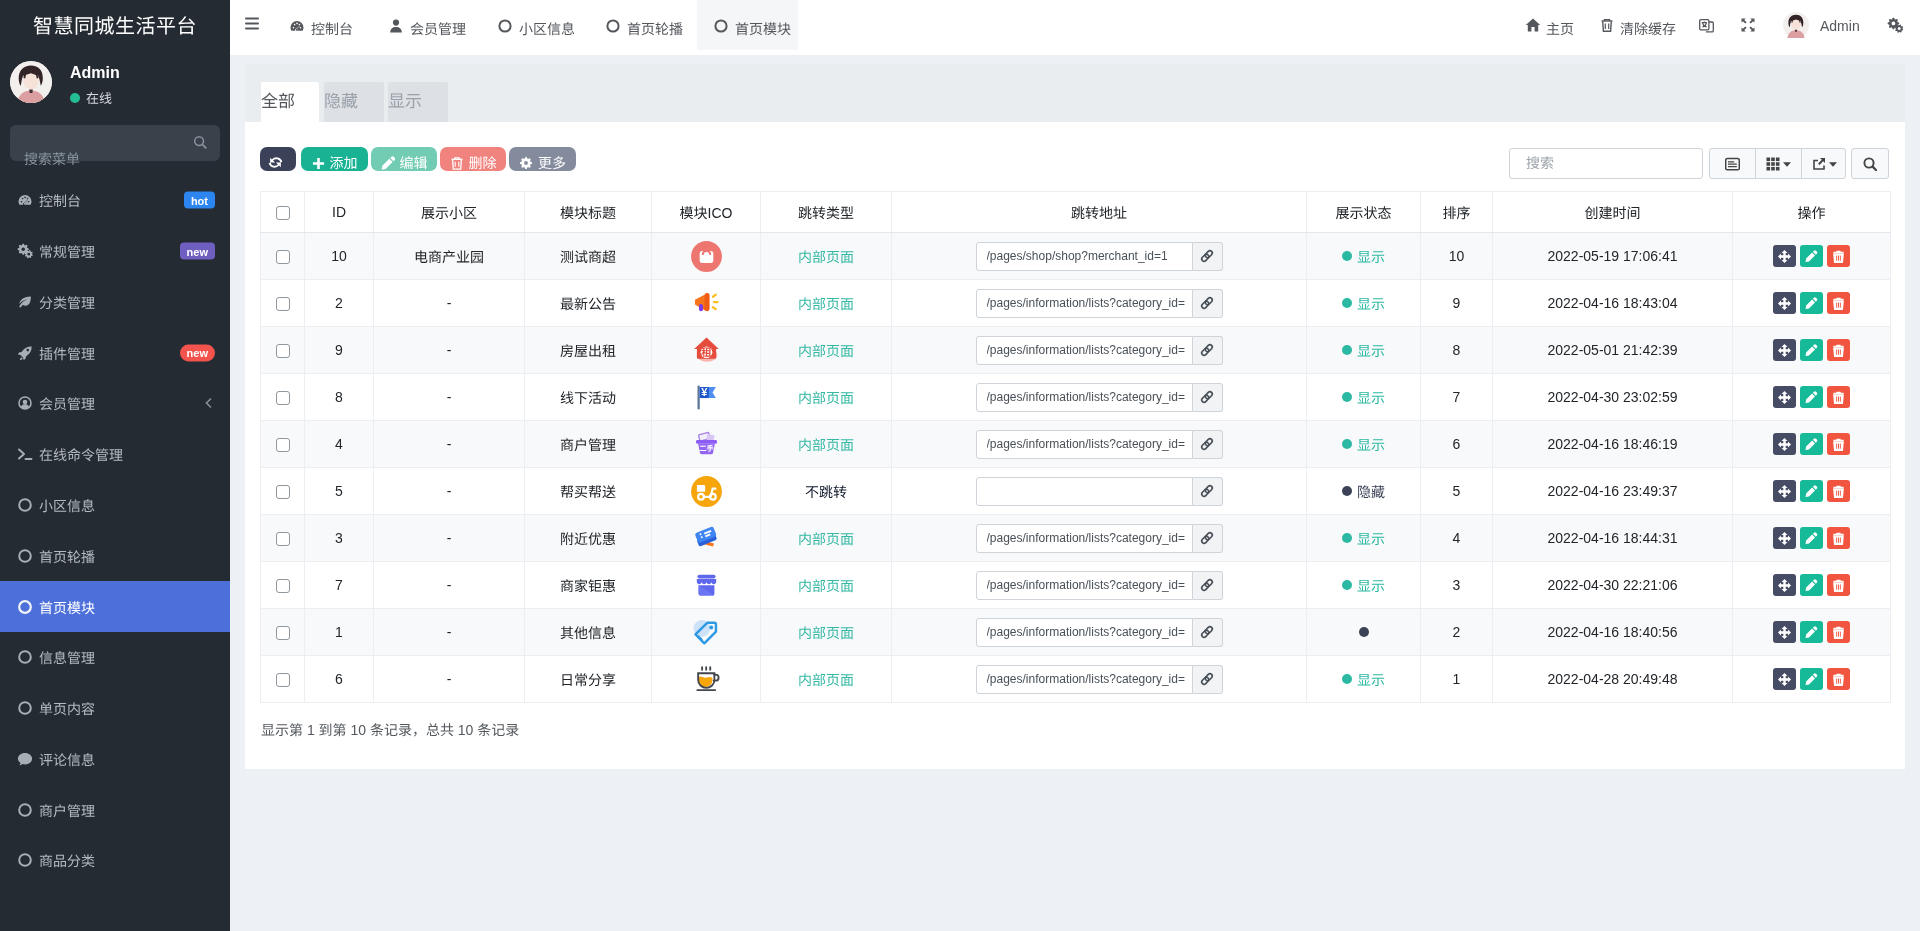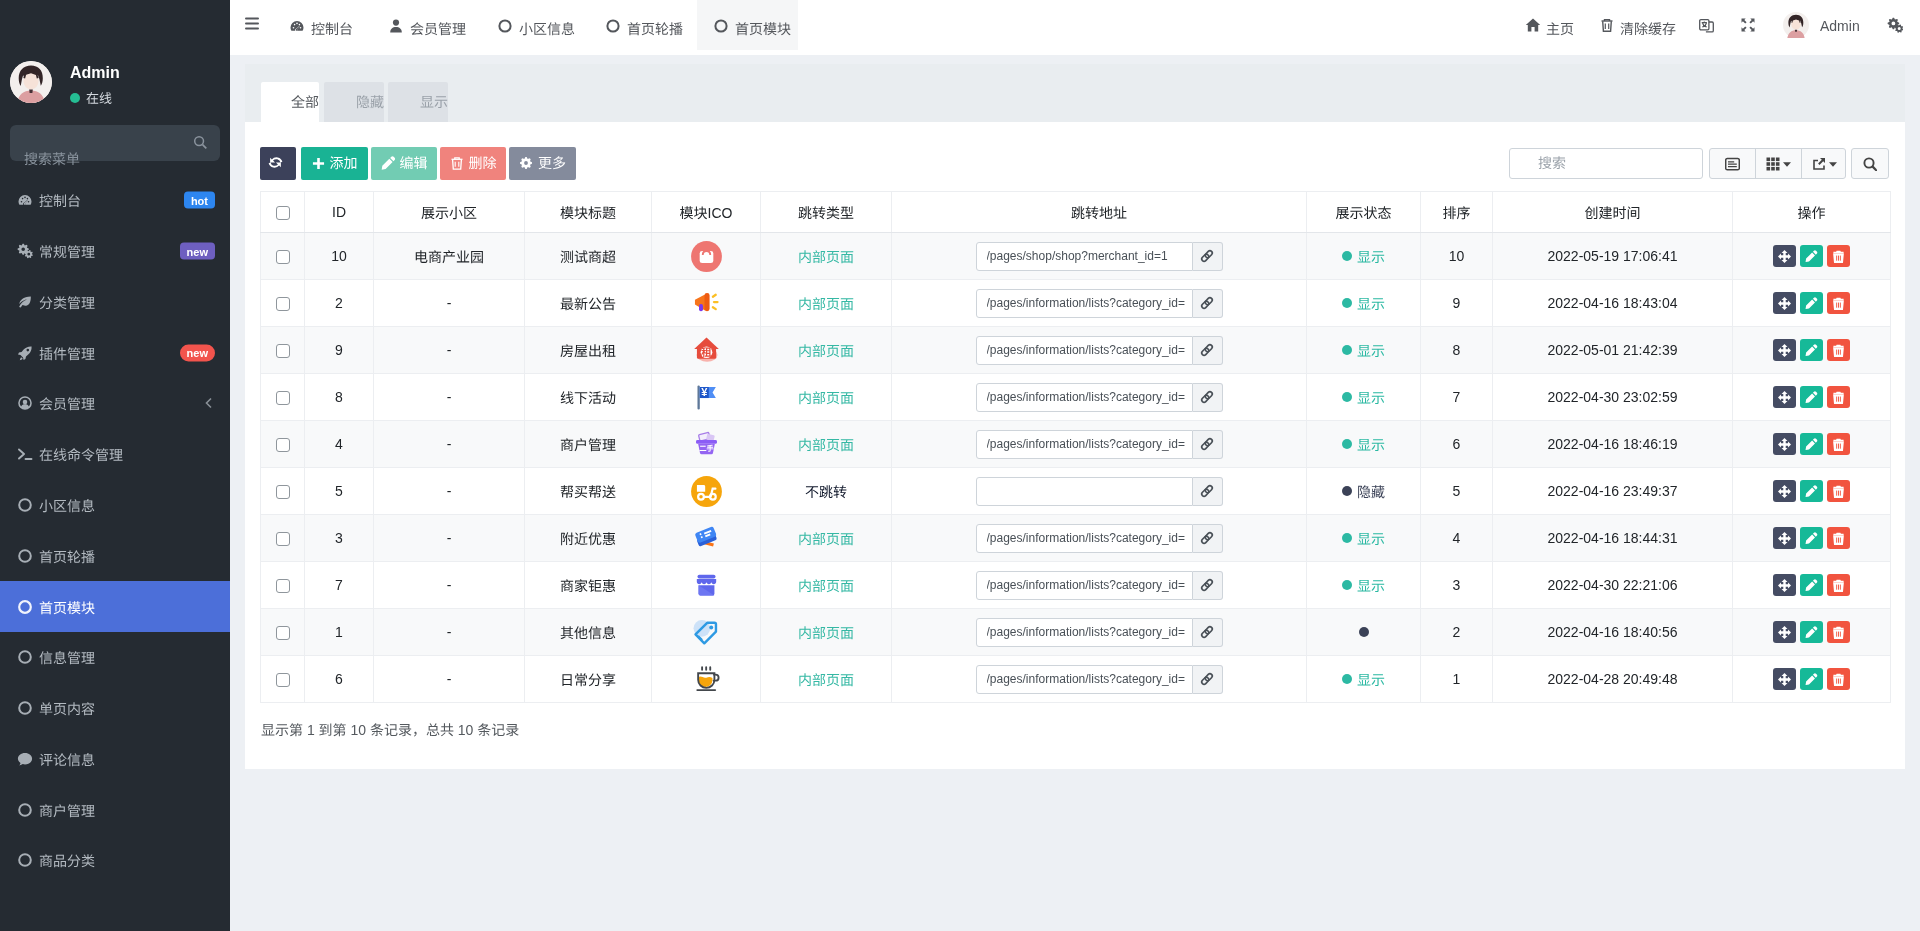--- a/index.html
+++ b/index.html
@@ -29,34 +29,34 @@
 .chev{position:absolute;right:18px;top:50%;transform:translateY(-50%);opacity:.75}
 
 .navbar{position:absolute;left:230px;top:0;width:1690px;height:55px;background:#fff;z-index:4}
 .nav-ham{position:absolute;left:15px;top:17px}
 .ntab{position:absolute;top:0;height:50px;color:#54575c;font-size:14px}
 .ntab .lbl{position:absolute;top:18px;white-space:nowrap}
 .ntab.on{background:#f5f6f7}
 .nav-r{position:absolute;top:0;height:50px;color:#54575c;font-size:14px}
 
 .heading{position:absolute;left:245px;top:64px;width:1660px;height:58px;background:#e9edf0;z-index:1}
-.tab{position:absolute;top:18px;height:40px;line-height:40px;text-align:right;font-size:14px;border-radius:2px 2px 0 0}
+.tab{position:absolute;top:18px;height:40px;line-height:40px;text-align:left;font-size:17px;border-radius:2px 2px 0 0}
 .tab1{left:16px;width:58px;background:#fff;color:#55595e}
 .tab2{left:79px;width:60px;background:#dde1e6;color:#9aa1a9}
 .tab3{left:143px;width:60px;background:#dde1e6;color:#9aa1a9}
 .body{position:absolute;left:245px;top:122px;width:1660px;height:647px;background:#fff;z-index:1}
 
-.btn{position:absolute;top:25px;height:33px;border-radius:2px;color:#fff;font-size:14px;text-align:center;line-height:33px}
+.btn{position:absolute;top:25px;height:24px;border-radius:7px;color:#fff;font-size:14px;text-align:center;line-height:33px}
 .btn svg{display:inline-block;vertical-align:-2px;margin-right:5px}
 .b-ref{left:15px;width:36px;background:#3c415a}
 .b-add{left:56px;width:67px;background:#19b394}
 .b-edit{left:126px;width:66px;background:#72ccb3}
 .b-del{left:195px;width:66px;background:#f0837d}
 .b-more{left:264px;width:67px;background:#848b9c}
-.tsearch{position:absolute;left:1264px;top:26px;width:194px;height:31px;border:1px solid #ced4da;border-radius:3px;background:#fff;color:#9ca3ab;font-size:14px;line-height:29px;padding:0 28px}
+.tsearch{position:absolute;left:1264px;top:26px;width:194px;height:31px;border:1px solid #ced4da;border-radius:3px;background:#fff;color:#9ca3ab;font-size:14px;line-height:29px;padding:0 16px}
 .bgr{position:absolute;top:26px;height:31px;border:1px solid #ced4da;background:#f8f9fa;border-radius:3px}
 .bgr .sep{position:absolute;top:0;width:1px;height:100%;background:#ced4da}
 
 table{border-collapse:collapse;table-layout:fixed;position:absolute;left:15px;top:69px;width:1630px;font-size:14px;color:#212529}
 th,td{border:1px solid #eceef1;text-align:center;padding:0;overflow:hidden;white-space:nowrap}
 thead th{height:41px;font-weight:normal;background:#fff;border-bottom:1px solid #e3e6ea}
 tbody td{height:47px}
 tr.odd td{background:#f8f9fa}
 .addr{display:inline-flex;height:29px;vertical-align:middle}
 .addr input{width:217px;height:29px;border:1px solid #ced4da;border-radius:3px 0 0 3px;padding:0 4px 0 10px;font-size:12px;color:#495057;font-family:"Liberation Sans",sans-serif;background:#fff}
@@ -70,20 +70,21 @@
 .ab{width:23px;height:22px;border-radius:3px;display:flex;align-items:center;justify-content:center}
 .a-mv{background:#454c63}.a-ed{background:#16b998}.a-de{background:#f1543f}
 .cb{display:inline-block;width:13.5px;height:13.5px;border:1px solid #989fa5;border-radius:3px;background:#fff;vertical-align:middle}
 .cb{display:inline-block;width:14px;height:14px;border:1px solid #8f969c;border-radius:3px;background:#fff;vertical-align:middle}
 .foot{position:absolute;left:16px;top:597px;color:#54595e;font-size:14px}
 </style>
 </head>
 <body>
 
 <div class="sidebar">
+  <div class="logo">智慧同城生活平台</div>
   <div class="userbox">
     <div class="avatar">
         <svg width="42" height="42" viewBox="0 0 42 42">
           <circle cx="21" cy="21" r="21" fill="#f3efed"></circle>
           <path d="M7 42c1.5-8.5 6.5-12.5 14-12.5S33.5 33.5 35 42z" fill="#dc9fa1"></path>
           <path d="M21 4.5c-7.5 0-12.3 5-12.3 12.8 0 3.3.8 5.9 2 7.6l1.2-6.5 1-3.4 8.1-3.7 7 2.9 1.5 4.3 1.3 6.3c1.3-1.7 2-4.3 2-7.5C33 9.5 28.5 4.5 21 4.5z" fill="#332527"></path>
           <ellipse cx="21" cy="20" rx="7.6" ry="8.4" fill="#f6e2d8"></ellipse>
           <path d="M13.4 17c.5-4.5 3.2-6.8 7.6-6.8 4.4 0 7 2.4 7.6 6.9l-1.8.4-.9-3.6-4.9-1.7-4.9 1.5-1 3.7z" fill="#332527"></path>
           <path d="M19.2 28.6h3.6l-.4 3.4h-2.8z" fill="#463136"></path>
         </svg>

